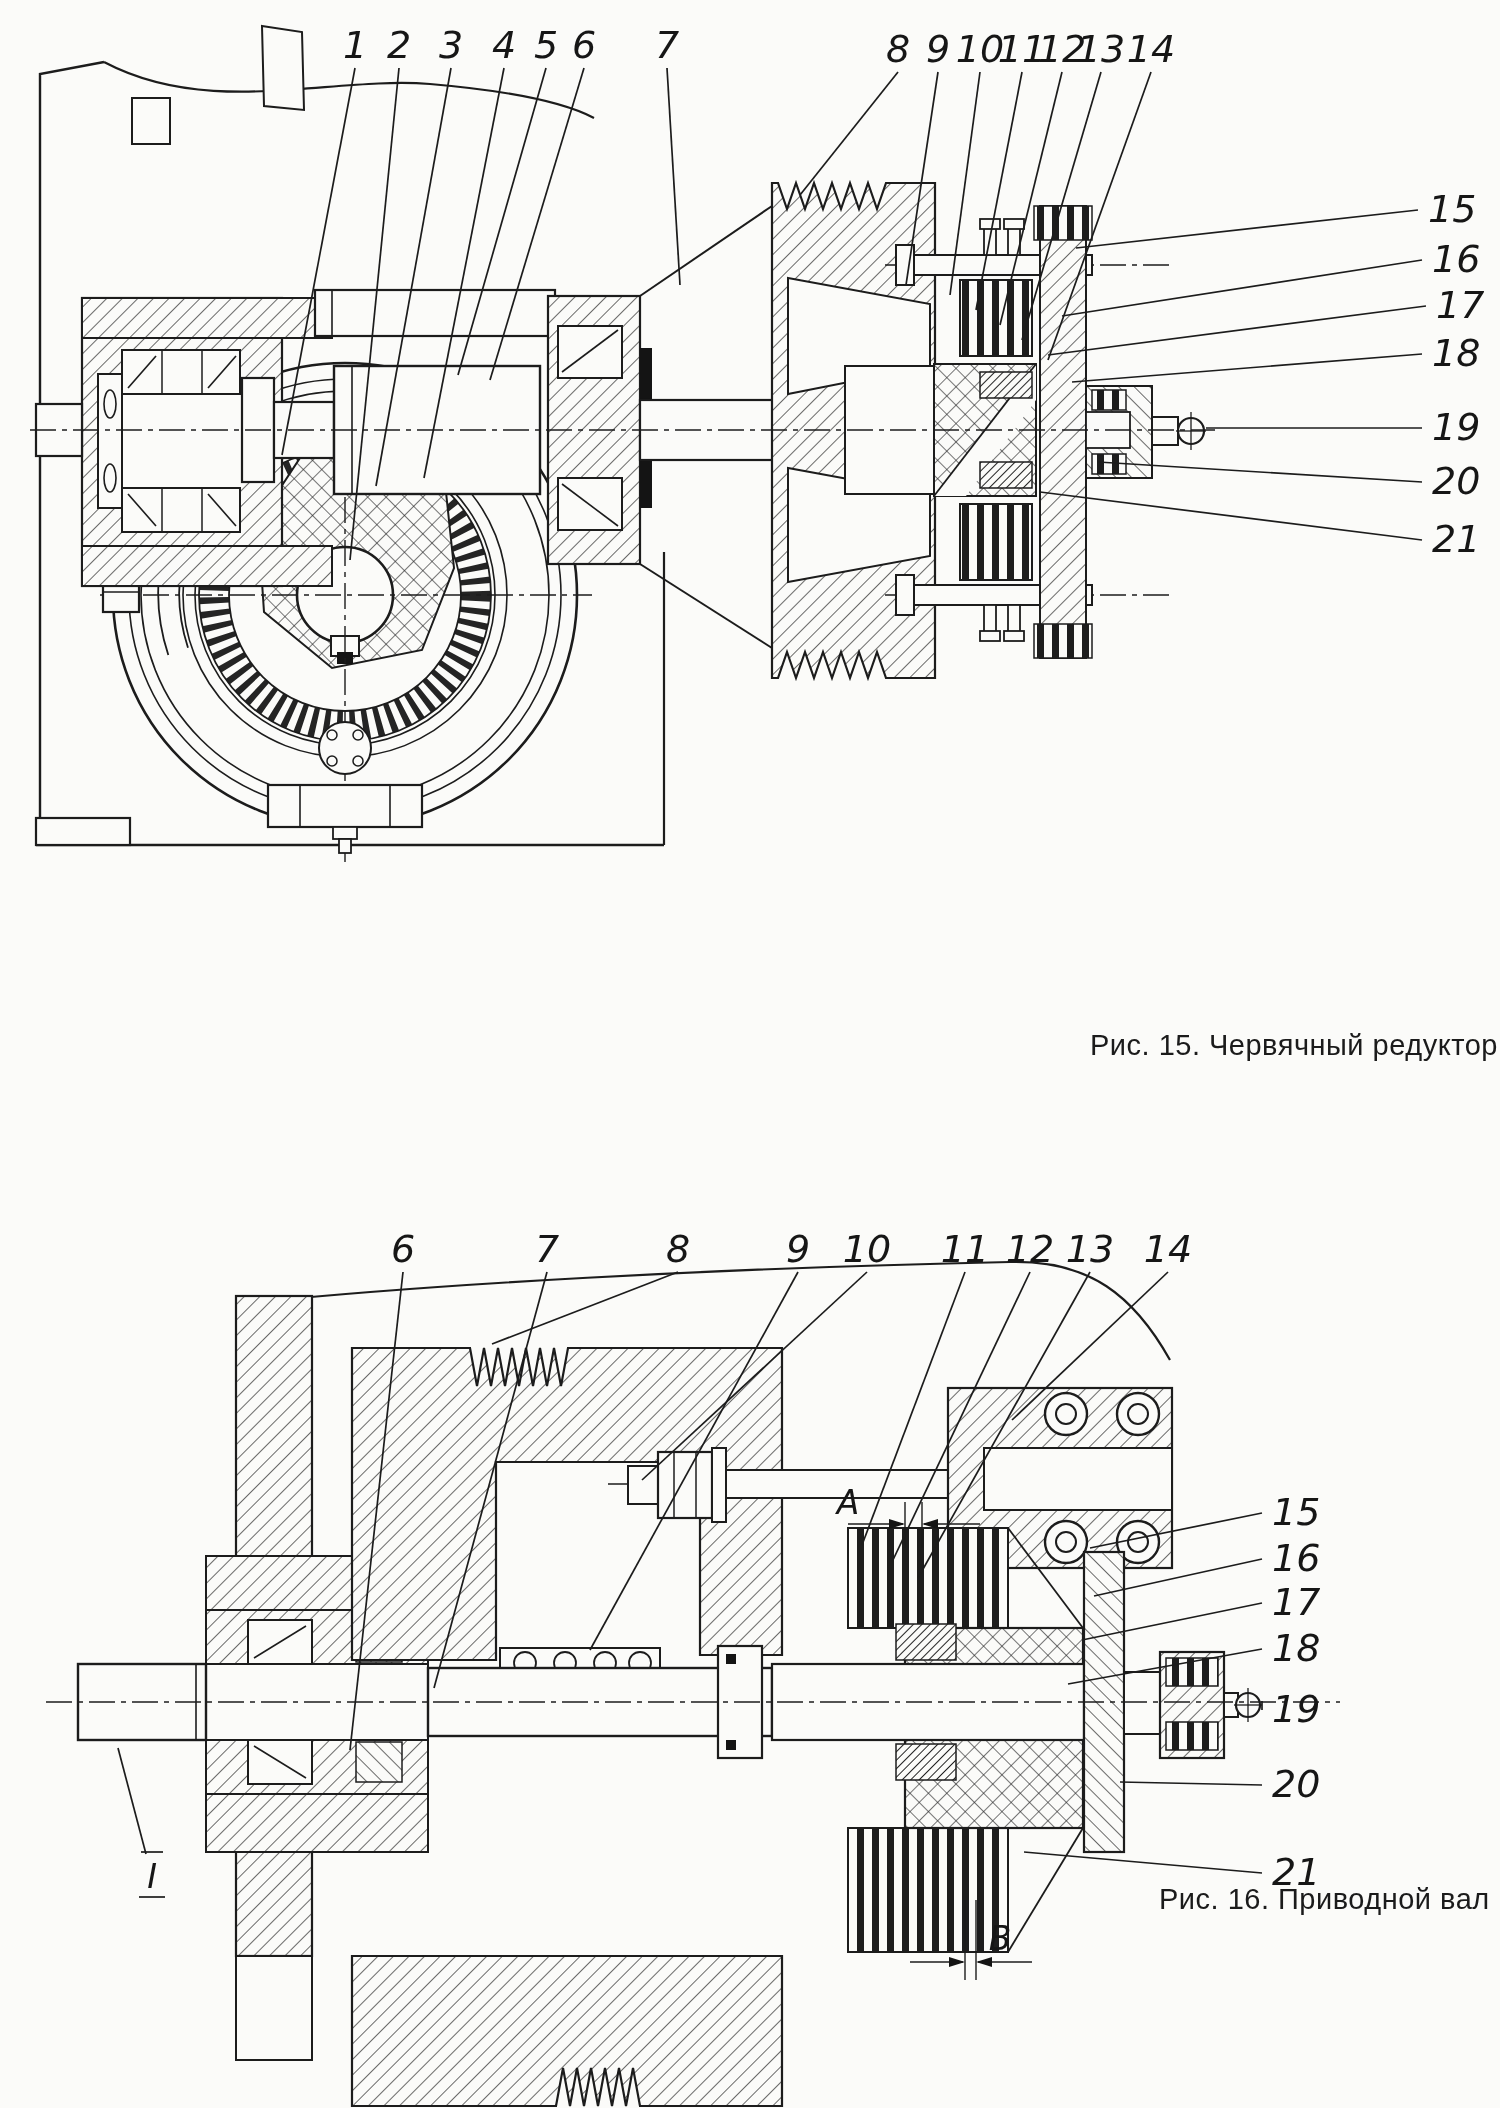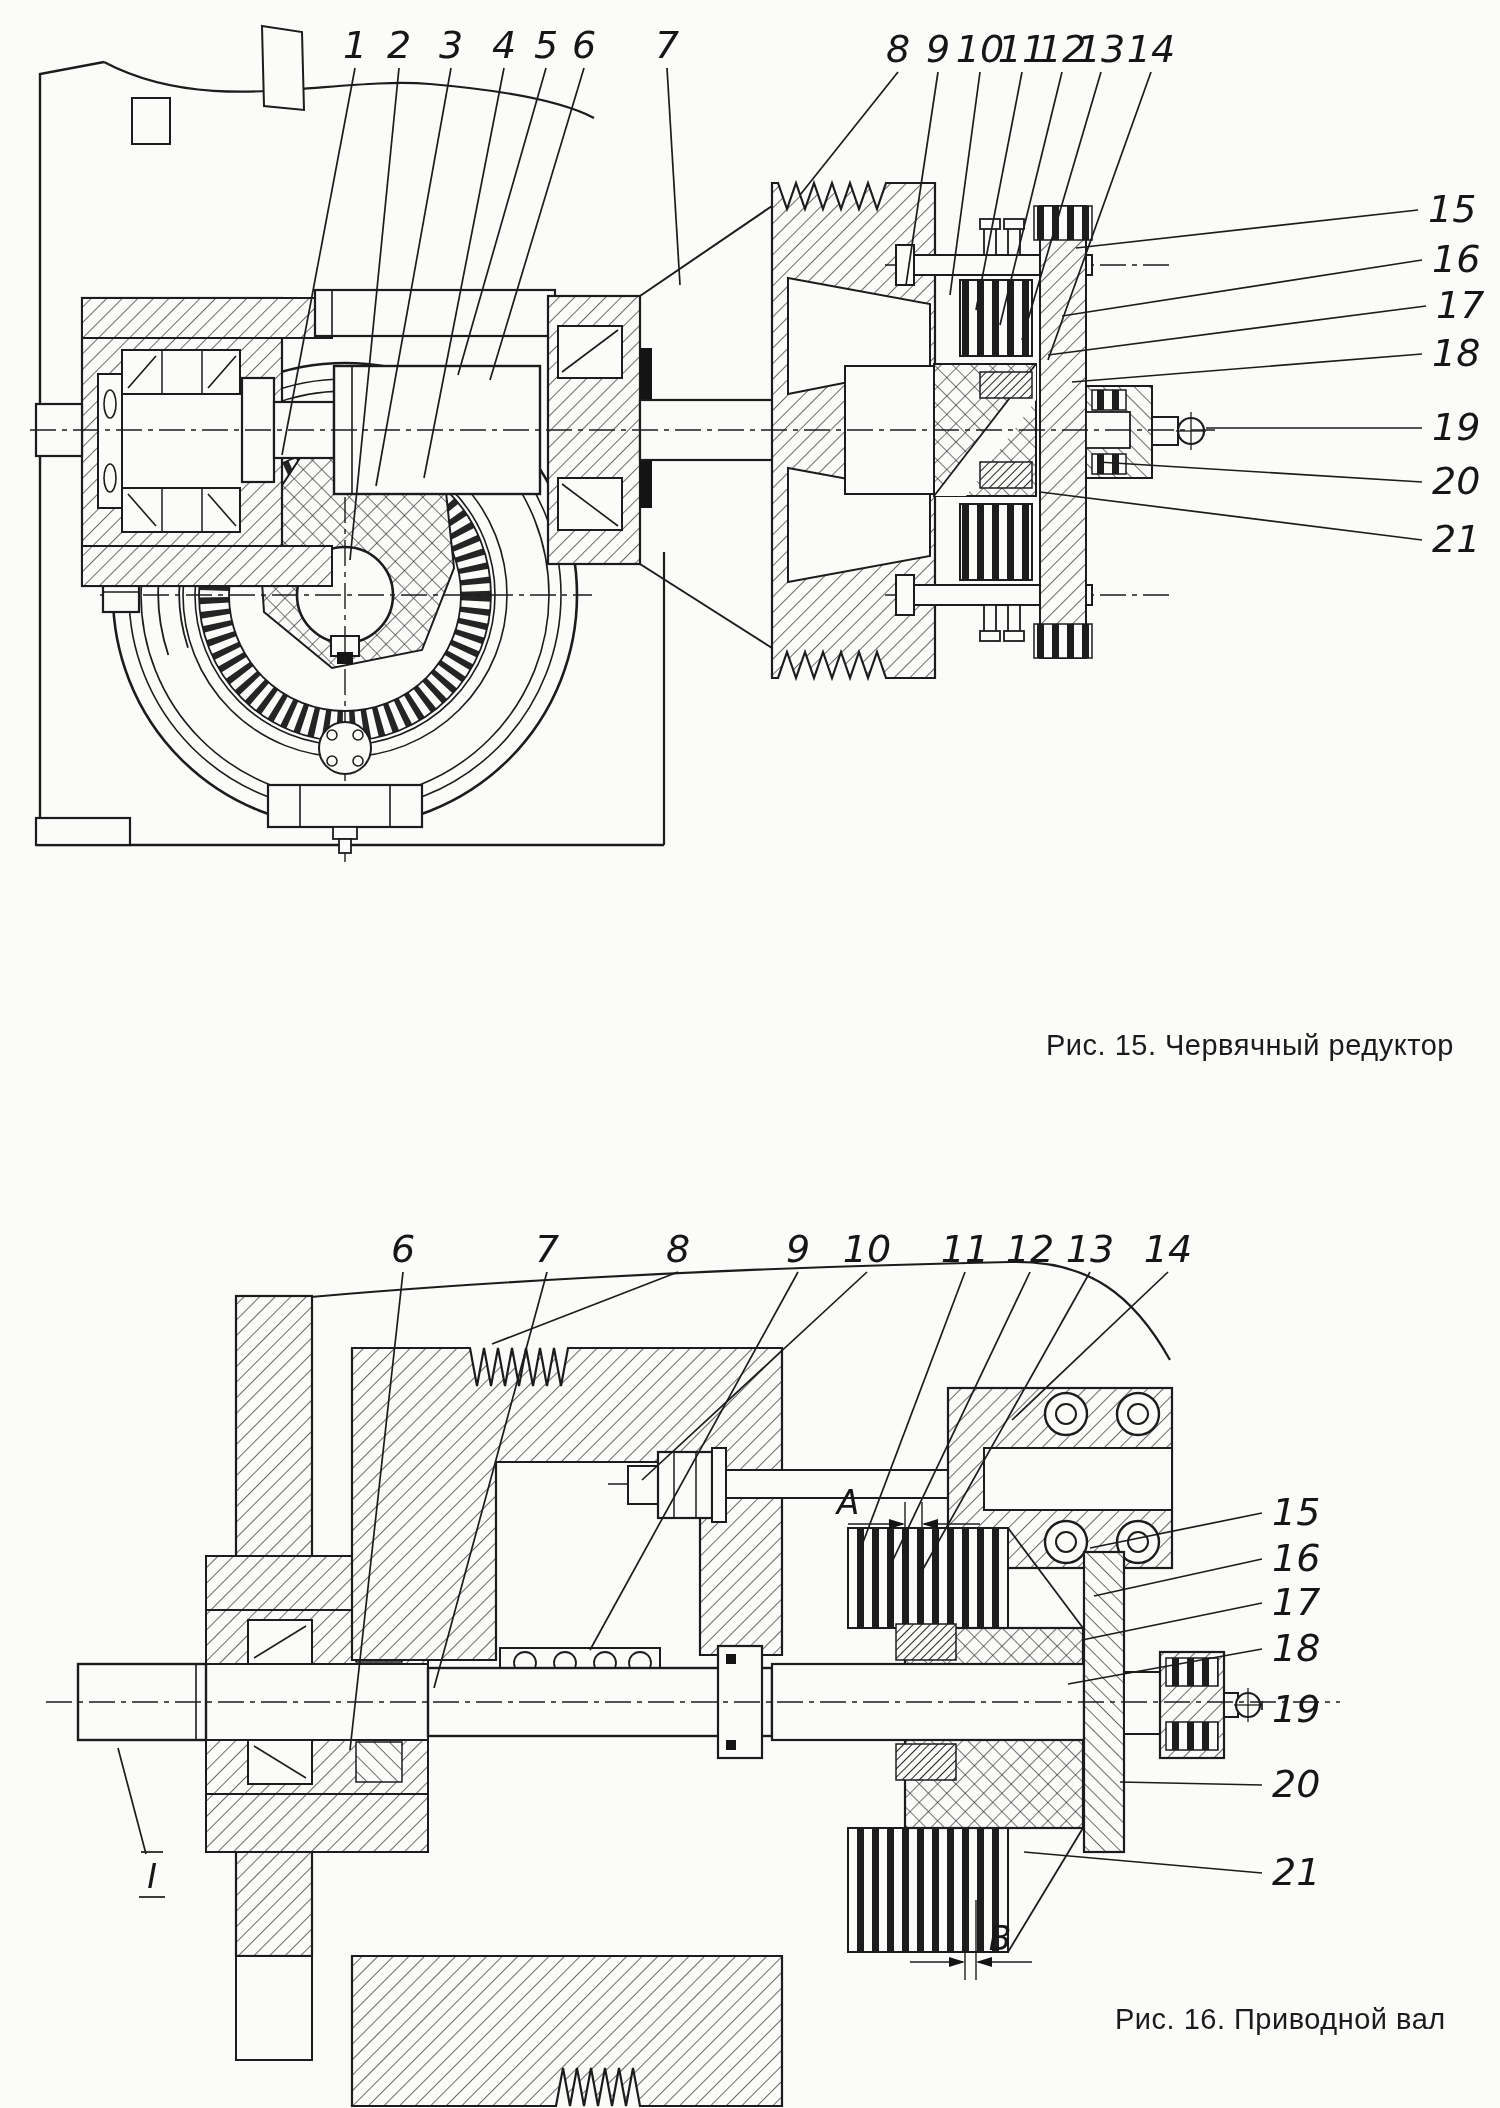--- a/index.html
+++ b/index.html
@@ -1,20 +1,20 @@
 <!DOCTYPE html>
 <html><head>
 <meta charset="utf-8">
 <style>
   html,body{margin:0;padding:0;background:#e4e4e2;}
   .page{position:relative;width:1500px;height:2108px;background:#fbfbf9;overflow:hidden;
         font-family:"Liberation Sans",sans-serif;}
   svg{position:absolute;left:0;top:0;}
   .caption{position:absolute;font-size:29px;line-height:46px;color:#1b1b1b;
-           letter-spacing:.5px;font-family:"Liberation Sans",sans-serif;}
+           letter-spacing:.5px;font-family:"Liberation Sans",sans-serif;margin-left:44px;}
   .callout{font:italic 400 38px "DejaVu Sans",sans-serif;fill:#161616;}
   .letter{font:italic 400 33px "DejaVu Sans",sans-serif;fill:#161616;}
   .leader{stroke:#1c1c1c;stroke-width:1.7;fill:none;}
   .ln{stroke:#1c1c1c;fill:none;}
   .w{fill:#fbfbf9;stroke:#1c1c1c;}
   .blk{fill:#141414;stroke:none;}
   .cl{stroke:#1c1c1c;stroke-width:1.4;stroke-dasharray:26 6 5 6;fill:none;}
   .dim{stroke:#1c1c1c;stroke-width:1.4;fill:none;}
 </style>
 </head>
@@ -387,16 +387,16 @@
         <line x1="139" y1="1897" x2="165" y2="1897" class="leader"></line>
         <line x1="146" y1="1854" x2="118" y2="1748" class="leader"></line>
         <text x="848" y="1514" class="letter" text-anchor="middle">А</text>
         <text x="1000" y="1950" class="letter" text-anchor="middle">В</text>
       </g>
 </svg>
 
 <div class="caption" style="left:1046px;top:1022px;">
   <div>Рис. 15. Червячный редуктор</div>
 </div>
-<div class="caption" style="left:1115px;top:1996px;">
+<div class="caption" style="left:1115px;top:1876px;">
   <div>Рис. 16. Приводной вал</div>
 </div>
 </div>
 
 </body></html>

